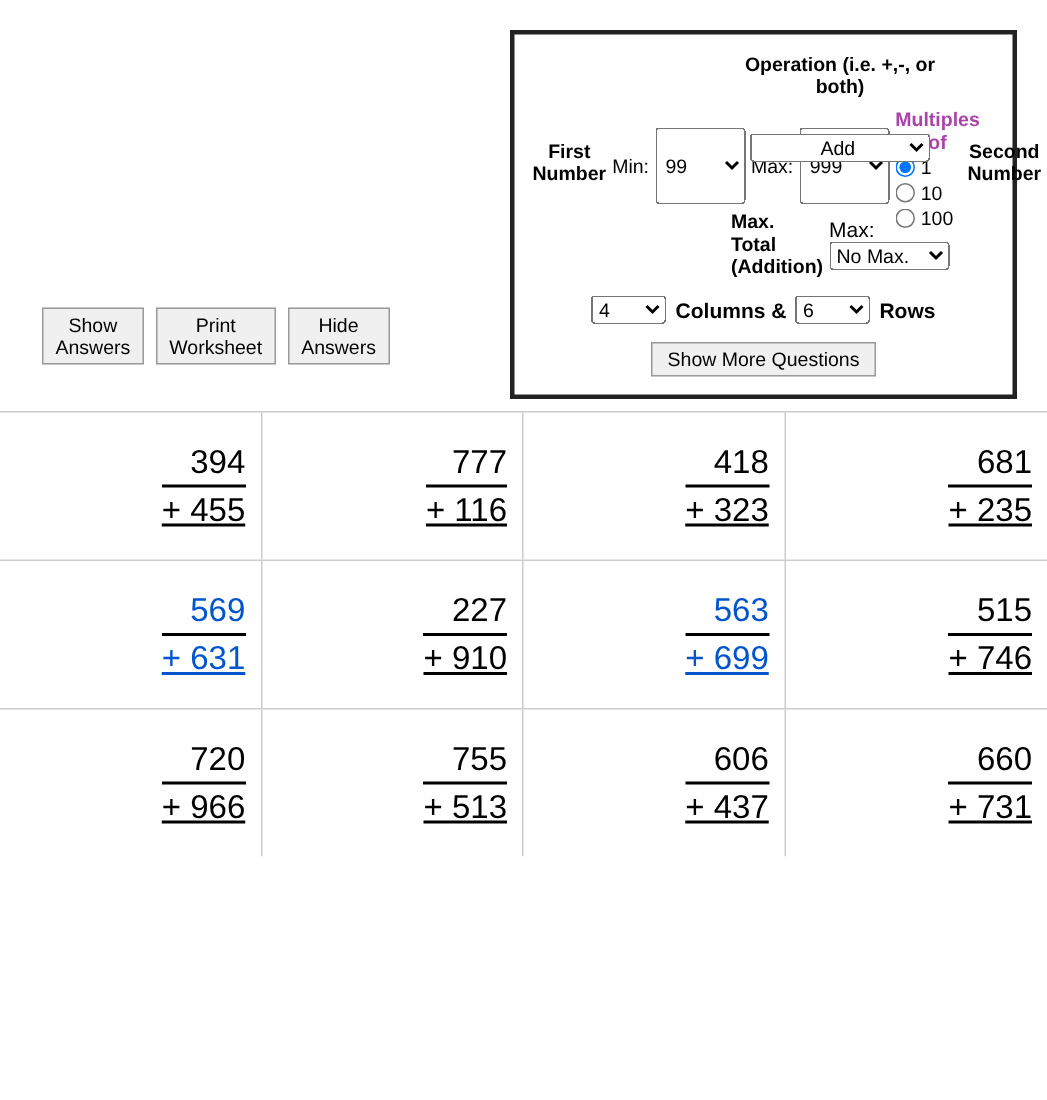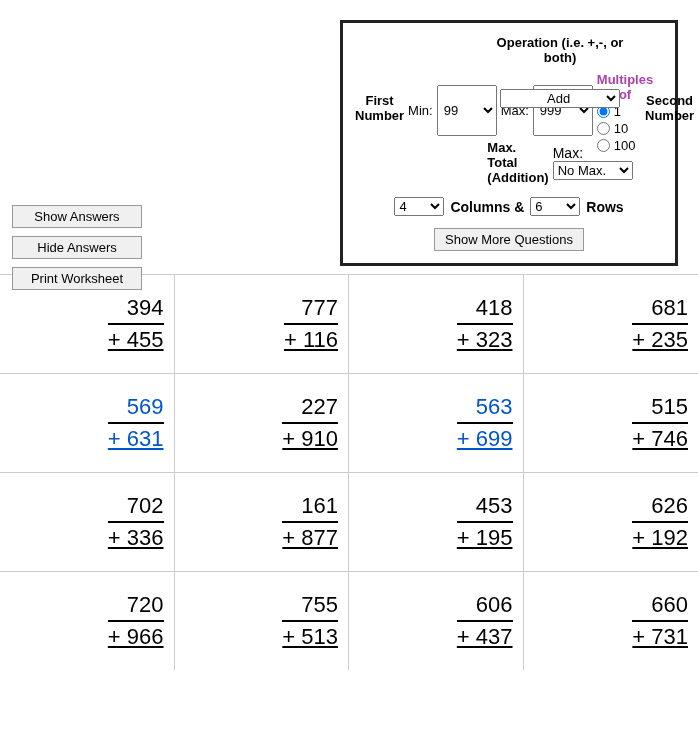--- a/index.html
+++ b/index.html
@@ -204,24 +204,24 @@
       flex-direction: column;
       gap: 8px;
       padding-top: 200px;
     }
   </style>
 </head>
 <body>
 
 <div class="wrapper">
 
-  <div class="left-panel" style="position:absolute; left:2px; top:0; width:160px; padding:10px; display:flex; flex-direction:column; gap:8px; margin-top:195px;">
+  <div class="left-panel" style="position:absolute; left:18px; top:0; width:160px; padding:10px; display:flex; flex-direction:row; gap:8px; margin-top:195px;">
     <button class="left-btn">Show Answers</button>
+    <button class="left-btn">Print Worksheet</button>
     <button class="left-btn">Hide Answers</button>
-    <button class="left-btn">Print Worksheet</button>
   </div>
 
   <div style="margin-left: 160px; padding: 10px 10px 0 10px;">
     <div class="config-panel">
 
       <div class="config-top-row">
 
         <div class="config-section">
           <h3>First Number</h3>
           <div class="row">
@@ -364,38 +364,20 @@
       <div class="problem-cell">
         <div class="problem-top" style="color:#0055cc;">563</div>
         <div class="problem-bottom problem-bottom-blue">+ 699</div>
       </div>
       <div class="problem-cell">
         <div class="problem-top">515</div>
         <div class="problem-bottom">+ 746</div>
       </div>
     </div>
 
-    <div class="worksheet-row">
-      <div class="problem-cell">
-        <div class="problem-top">702</div>
-        <div class="problem-bottom">+ 336</div>
-      </div>
-      <div class="problem-cell">
-        <div class="problem-top">161</div>
-        <div class="problem-bottom">+ 877</div>
-      </div>
-      <div class="problem-cell">
-        <div class="problem-top">453</div>
-        <div class="problem-bottom">+ 195</div>
-      </div>
-      <div class="problem-cell">
-        <div class="problem-top">626</div>
-        <div class="problem-bottom">+ 192</div>
-      </div>
-    </div>
 
     <div class="worksheet-row">
       <div class="problem-cell">
         <div class="problem-top">720</div>
         <div class="problem-bottom">+ 966</div>
       </div>
       <div class="problem-cell">
         <div class="problem-top">755</div>
         <div class="problem-bottom">+ 513</div>
       </div>

